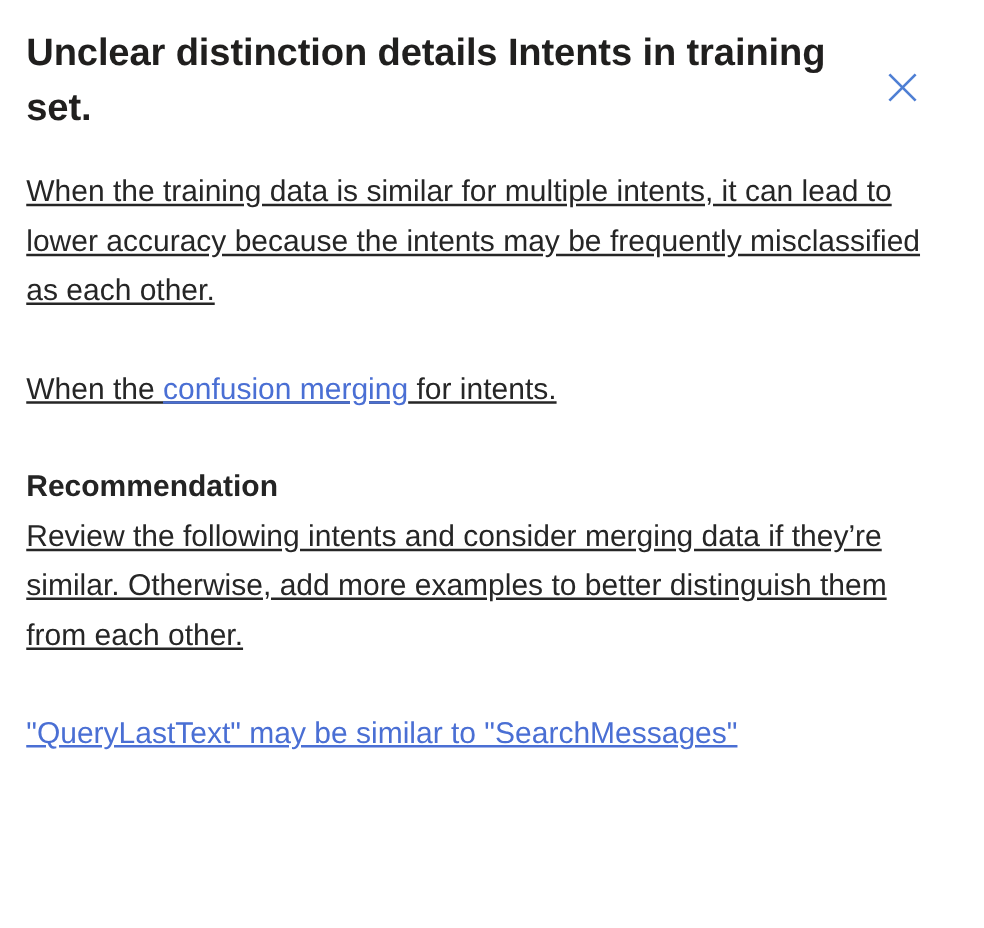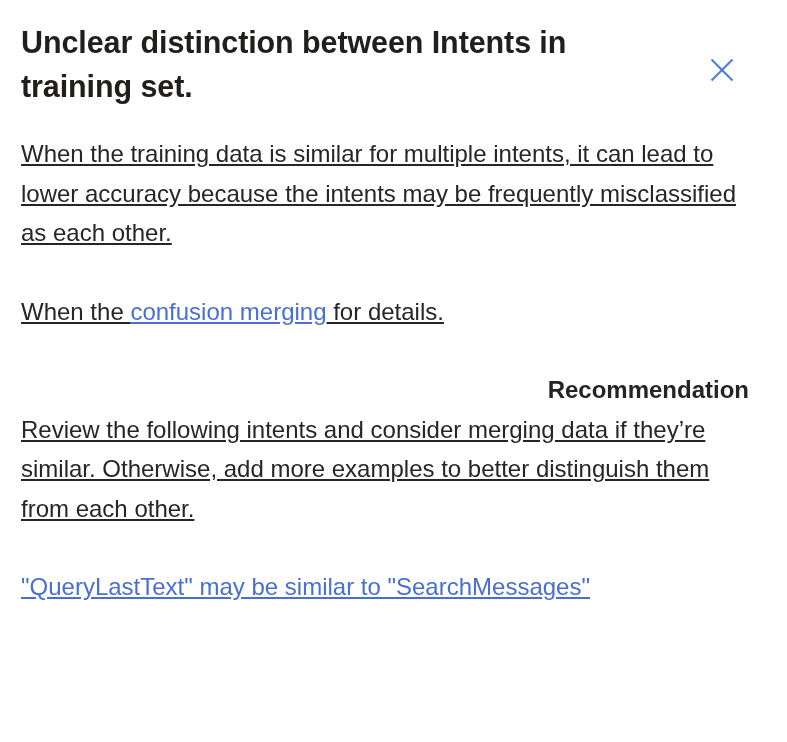--- a/index.html
+++ b/index.html
@@ -84,21 +84,20 @@
   .section {
     margin-top: 39px;
   }
 
   .section-heading {
     margin: 0;
     font-size: 24px;
     line-height: 39.5px;
     font-weight: 600;
     color: #242424;
-    text-align: right;
   }
 
   .section-heading + .para {
     margin-top: 0;
   }
 
   .section-heading + .link-line {
     margin-top: 0;
   }
 
@@ -114,38 +113,38 @@
     font-size: 24px;
     line-height: 39.5px;
   }
 </style>
 </head>
 <body>
 
 <div class="panel">
 
   <div class="panel-header">
-    <h1 class="panel-title">Unclear distinction between Intents in training set.</h1>
+    <h1 class="panel-title">Unclear distinction details Intents in training set.</h1>
 
     <button class="close-button" aria-label="Close">
       <span>
         <svg width="26" height="26" viewBox="0 0 26 26" aria-hidden="true">
           <line x1="2.5" y1="2.5" x2="23.5" y2="23.5"></line>
           <line x1="23.5" y1="2.5" x2="2.5" y2="23.5"></line>
         </svg>
       </span>
     </button>
   </div>
 
   <div class="panel-body">
 
     <p class="para">When the training data is similar for multiple intents, it can lead to lower accuracy because the intents may be frequently misclassified as each other.</p>
 
     <p class="para link-line">
-      <span>When the </span><a class="link" href="#">confusion merging</a><span> for details.</span>
+      <span>When the </span><a class="link" href="#">confusion merging</a><span> for intents.</span>
     </p>
 
     <div class="section">
       <h2 class="section-heading">Recommendation</h2>
       <p class="para">Review the following intents and consider merging data if they’re similar. Otherwise, add more examples to better distinguish them from each other.</p>
     </div>
 
     <div class="section">
       <p class="link-line">
         <a class="link" href="#">"QueryLastText" may be similar to "SearchMessages"</a>

